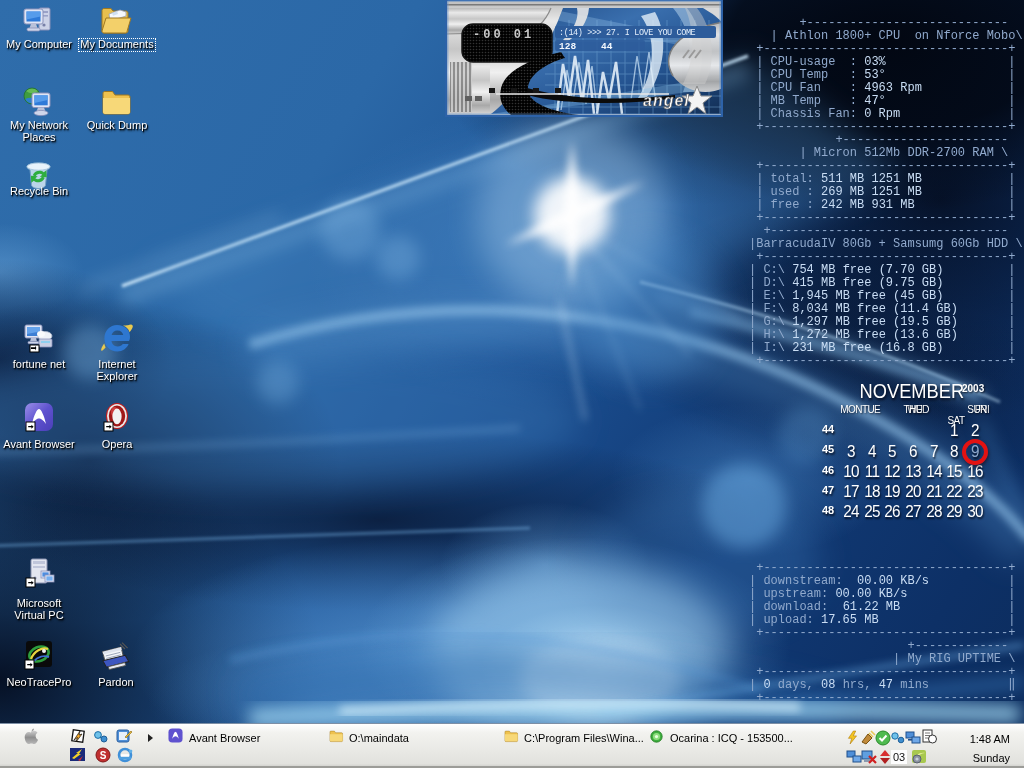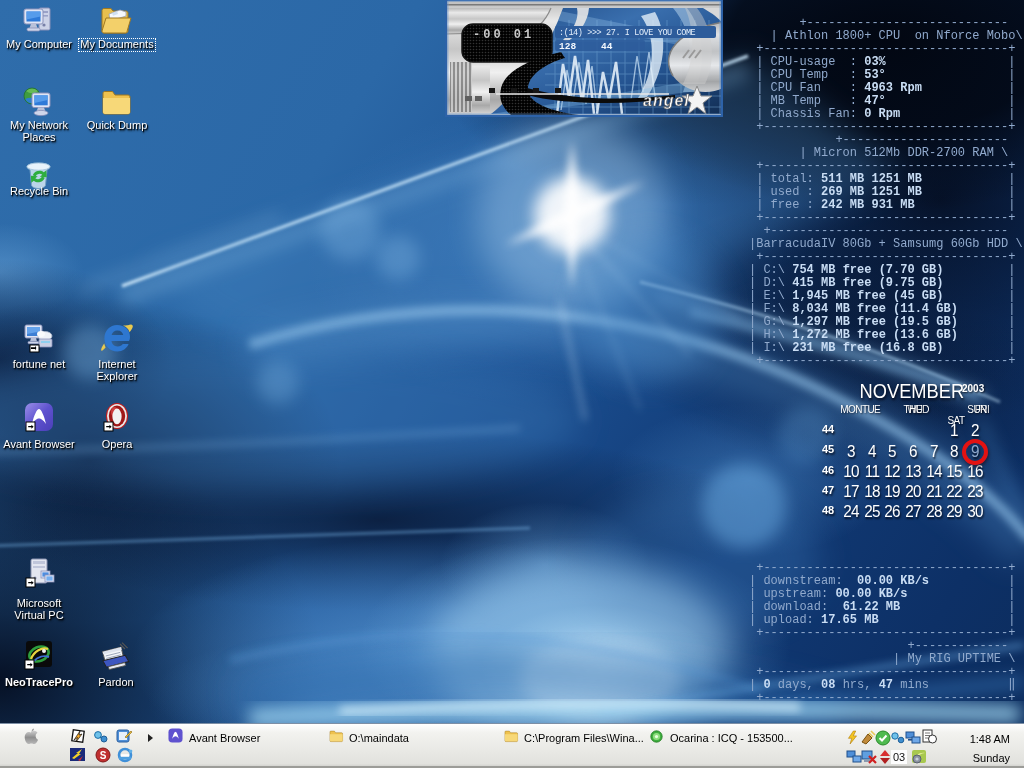--- a/index.html
+++ b/index.html
@@ -30,21 +30,21 @@
 
 #taskbar{position:absolute;left:0;top:723px;width:1024px;height:45px;
  background:linear-gradient(#ffffff,#f2f2ef 20%,#e9e9e5 60%,#e2e2de 90%,#c9c9c5);
  border-top:1px solid #7d8fa5;box-sizing:border-box;}
 #taskbar .tbtxt{position:absolute;font-size:11px;color:#000;white-space:nowrap;}
 .ql{position:absolute;width:16px;height:16px;}
 #clock{position:absolute;right:14px;top:6px;font-size:11px;color:#000;text-align:right;line-height:19px;}
 
 pre.sam{position:absolute;margin:0;font-family:"Liberation Mono",monospace;
  font-size:12px;line-height:13px;color:#91aacd;letter-spacing:0;}
-pre.sam b{font-weight:bold;color:#c9ddf4;}
+pre.sam b{font-weight:normal;color:#c9ddf4;}
 
 #cal{position:absolute;left:800px;top:378px;width:224px;height:145px;color:#fff;}
 .wk{position:absolute;font-size:11px;font-weight:bold;color:#fff;
  text-shadow:1px 2px 2px rgba(0,0,10,.75);}
 .day{position:absolute;font-size:17px;width:30px;margin-left:-15px;text-align:center;
  text-shadow:1px 2px 2px rgba(0,0,10,.75);letter-spacing:-.8px;transform:scaleX(.9);}
 .hdr{position:absolute;font-size:10px;width:30px;margin-left:-15px;text-align:center;top:26px;
  letter-spacing:-.6px;text-shadow:1px 1px 2px rgba(0,0,10,.7);}
 
 #dumeter{position:absolute;left:286px;top:1px;width:145px;height:60px;
@@ -237,21 +237,21 @@
 
     <svg class="ico" style="left:22px;top:639px" viewBox="0 0 32 32">
       <rect x="4" y="2" width="26" height="26" rx="3" fill="#0a0a0a"></rect>
       <ellipse cx="17" cy="15" rx="10" ry="7" fill="none" stroke="#2e9e3e" stroke-width="2.6" transform="rotate(-22 17 15)"></ellipse>
       <path d="M9,20 C12,12 20,8 26,10" fill="none" stroke="#e8d43f" stroke-width="2.2"></path>
       <path d="M12,22 C16,18 22,16 27,18" fill="none" stroke="#3e6ed0" stroke-width="2"></path>
       <circle cx="22" cy="12" r="2" fill="#f2f2f2"></circle>
       <rect x="3" y="21" width="9" height="9" fill="#fff" stroke="#000" stroke-width="1"></rect>
       <path d="M5.2,28.3 l3.2,0 l0,-1.4 l2.2,2 l-2.2,2 l0,-1.4 l-3.2,0 z" transform="translate(0,-3.2)" fill="#000"></path>
     </svg>
-    <div class="lbl" style="left:0px;top:677px;width:78px;font-weight:bold;">NeoTracePro</div>
+    <div class="lbl" style="left:0px;top:677px;width:78px;">NeoTracePro</div>
 
     <svg class="ico" style="left:98px;top:640px" viewBox="0 0 32 32">
       <g transform="rotate(-14 16 16)">
         <rect x="6" y="9" width="19" height="13" fill="#f4f6fa" stroke="#555" stroke-width="1"></rect>
         <path d="M6,9 h19 v3 h-19 z" fill="#dfe4ee"></path>
         <g stroke="#9aa4b8" stroke-width=".9">
           <line x1="8" y1="14" x2="23" y2="14"></line>
             <line x1="8" y1="16.5" x2="23" y2="16.5"></line>
           <line x1="8" y1="19" x2="23" y2="19"></line>
           </g>

